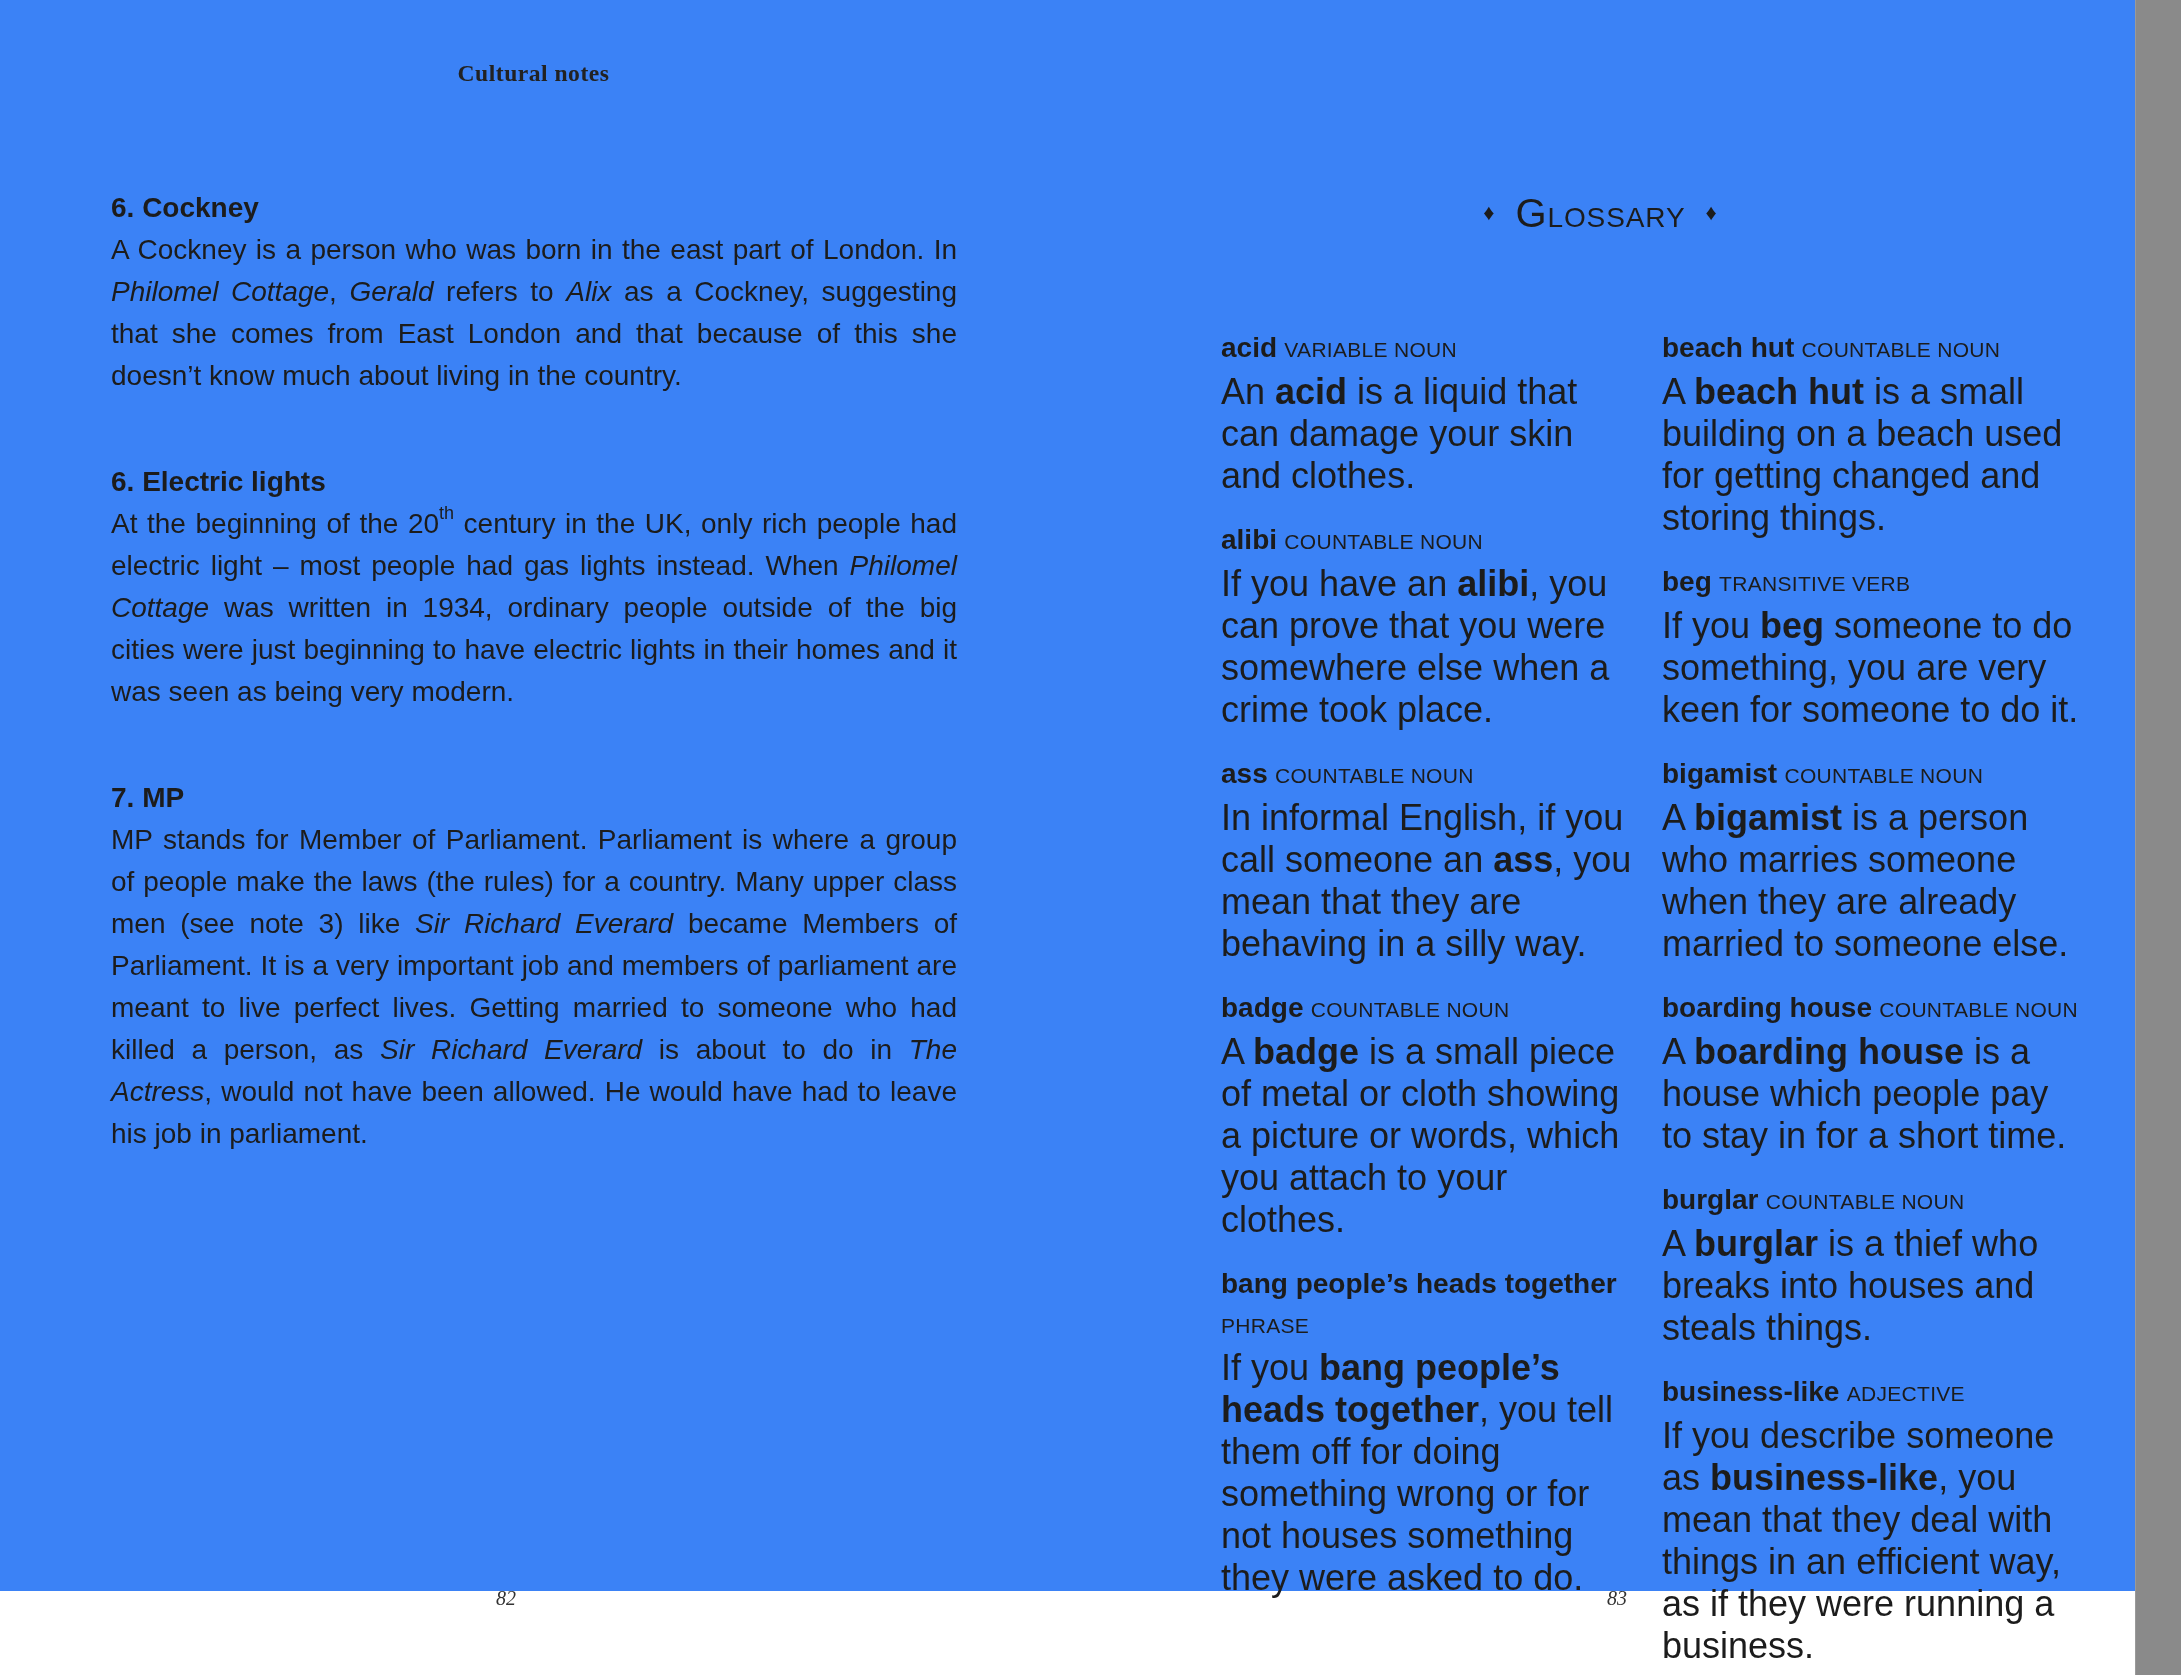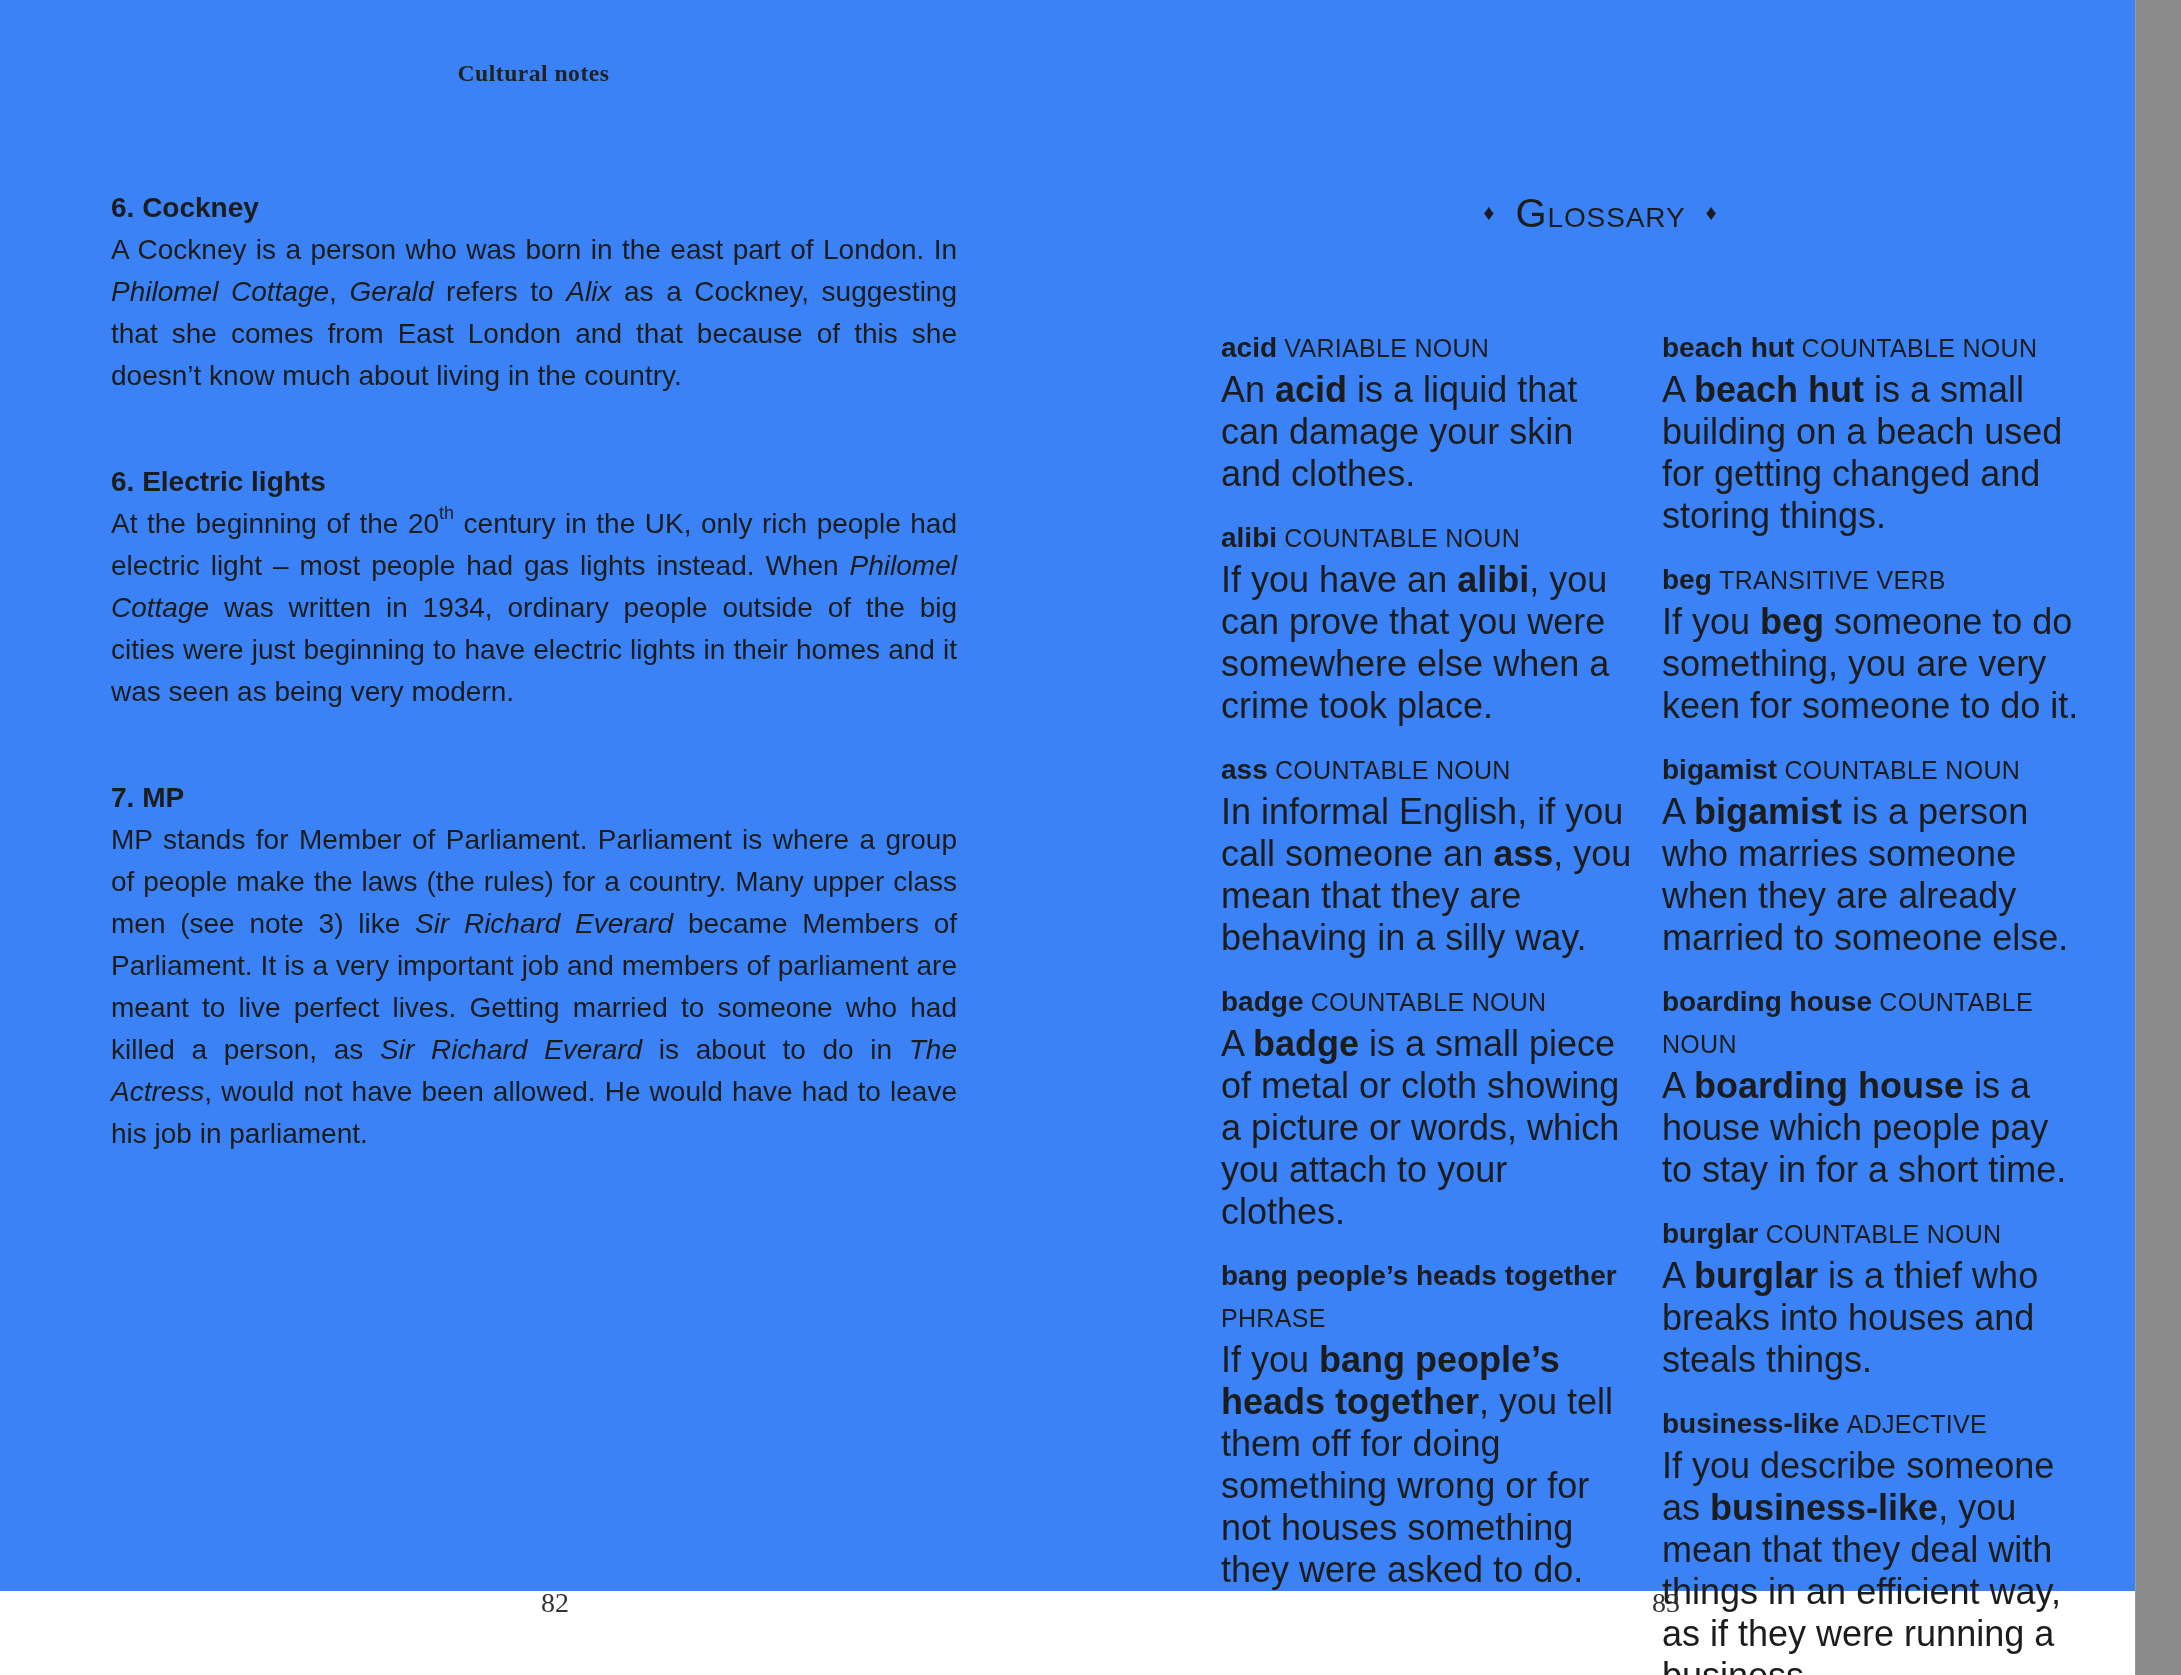--- a/index.html
+++ b/index.html
@@ -27,28 +27,28 @@
       font-size: 40px; letter-spacing: 0.9px; font-variant: small-caps; color: #1c1c1c;
     }
     .glossary-title .diamond { font-size: 22px; vertical-align: middle; margin: 0 20px; position: relative; top: -3.6px; }
 
     .gloss-col { position: absolute; top: 327px; }
     .gloss-col.c1 { left: 1221px; width: 414px; }
     .gloss-col.c2 { left: 1662px; width: 418px; }
     .entry { margin-bottom: 22px; }
     .entry-head { font-size: 28px; line-height: 42px; }
     .headword { font-weight: bold; }
-    .pos { font-size: 25px; text-transform: uppercase; letter-spacing: 0.3px; margin-left: 7.3px; }
+    .pos { font-size: 21px; text-transform: uppercase; letter-spacing: 0.3px; margin-left: 7.3px; }
     .pos.block { display: block; margin-left: 0; line-height: 42px; }
     .def { font-size: 36px; line-height: 42px; }
     .def b { font-weight: bold; }
 
     .page-num {
-      position: absolute; top: 1587px; width: 73px; text-align: right;
-      font-family: "Liberation Serif", serif; font-size: 28px; color: #333;
+      position: absolute; top: 1587px; width: 73px; text-align: left;
+      font-family: "Liberation Serif", serif; font-size: 20px; color: #333; font-style: italic;
     }
     .page-num.left { left: 496px; }
     .page-num.right { left: 1607px; }
   </style>
 </head>
 <body>
 
 <div class="spread">
 
   <div>

